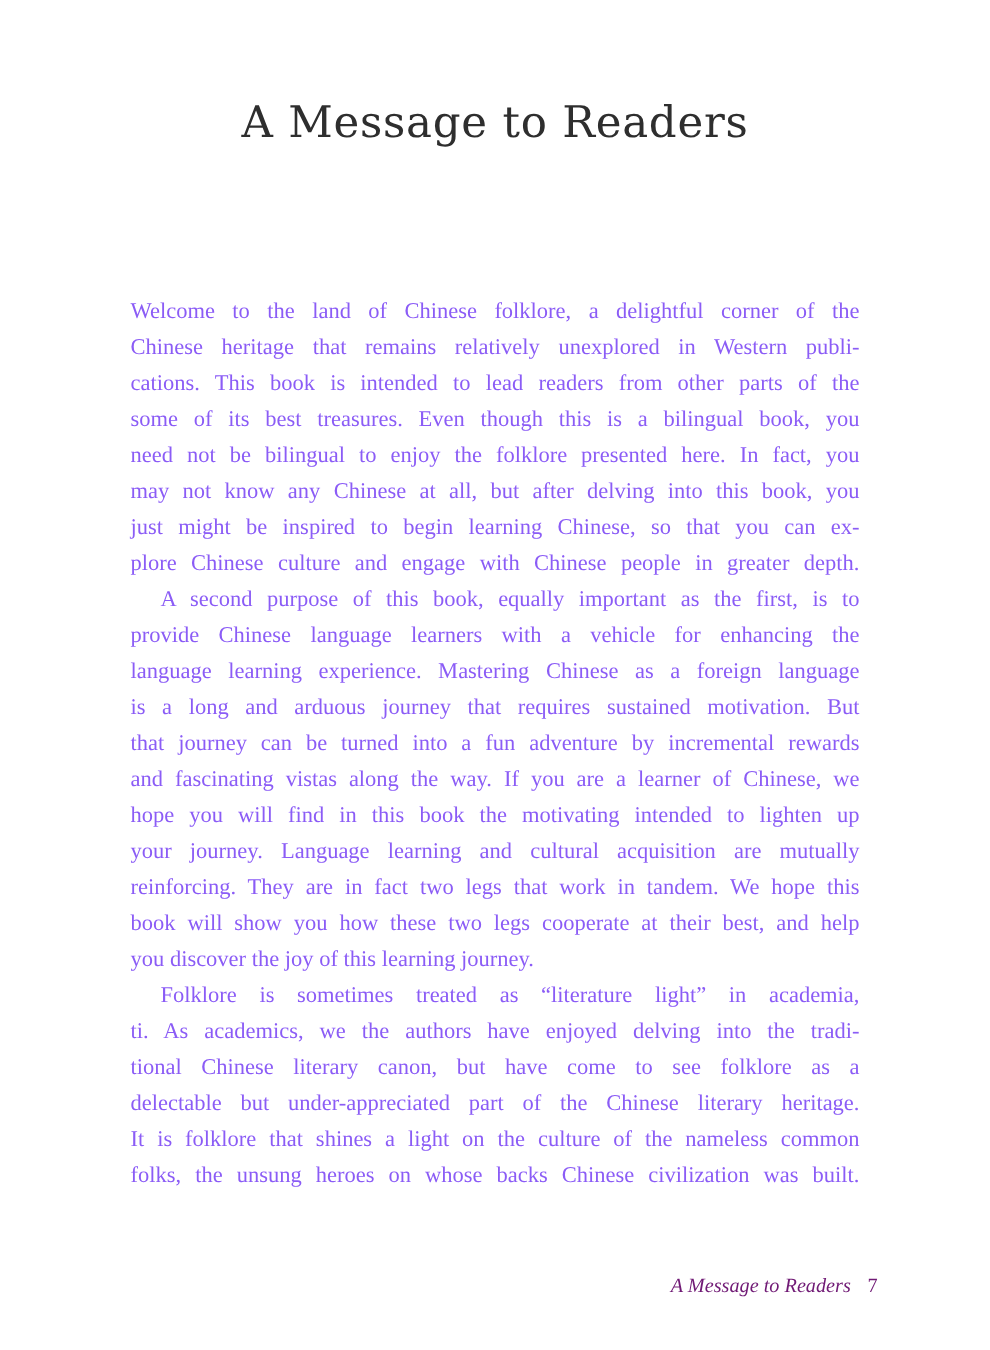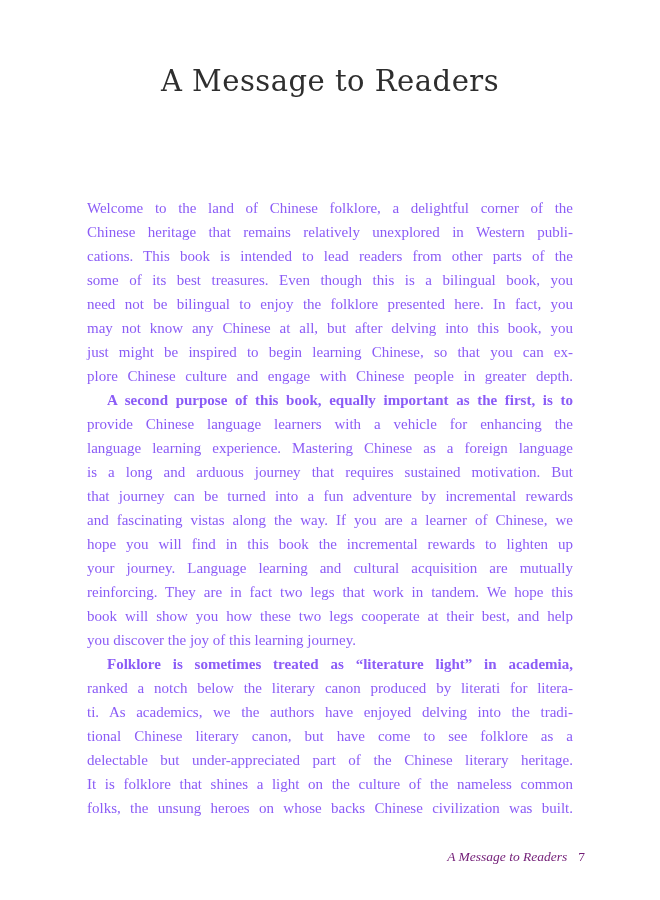--- a/index.html
+++ b/index.html
@@ -34,21 +34,20 @@
     line-height: 24px;
     color: #8b5cf6;
     margin-top: 28px;
   }
   .line {
     text-align: justify;
     text-align-last: justify;
   }
   .line.indent {
     text-indent: 20px;
-    font-weight: bold;
   }
   .line.para-end {
     text-align-last: left;
   }
   .footer {
     position: absolute;
     top: 849px;
     left: 87px;
     width: 498px;
     text-align: right;
@@ -83,30 +82,29 @@
       <div class="line">plore Chinese culture and engage with Chinese people in greater depth.</div>
     </div>
 
     <div>
       <div class="line indent">A second purpose of this book, equally important as the first, is to</div>
       <div class="line">provide Chinese language learners with a vehicle for enhancing the</div>
       <div class="line">language learning experience. Mastering Chinese as a foreign language</div>
       <div class="line">is a long and arduous journey that requires sustained motivation. But</div>
       <div class="line">that journey can be turned into a fun adventure by incremental rewards</div>
       <div class="line">and fascinating vistas along the way. If you are a learner of Chinese, we</div>
-      <div class="line">hope you will find in this book the incremental rewards to lighten up</div>
+      <div class="line">hope you will find in this book the motivating intended to lighten up</div>
       <div class="line">your journey. Language learning and cultural acquisition are mutually</div>
       <div class="line">reinforcing. They are in fact two legs that work in tandem. We hope this</div>
       <div class="line">book will show you how these two legs cooperate at their best, and help</div>
       <div class="line para-end">you discover the joy of this learning journey.</div>
     </div>
 
     <div>
       <div class="line indent">Folklore is sometimes treated as “literature light” in academia,</div>
-      <div class="line">ranked a notch below the literary canon produced by literati for litera-</div>
       <div class="line">ti. As academics, we the authors have enjoyed delving into the tradi-</div>
       <div class="line">tional Chinese literary canon, but have come to see folklore as a</div>
       <div class="line">delectable but under-appreciated part of the Chinese literary heritage.</div>
       <div class="line">It is folklore that shines a light on the culture of the nameless common</div>
       <div class="line">folks, the unsung heroes on whose backs Chinese civilization was built.</div>
     </div>
 
   </div>
 
   <div class="footer">

